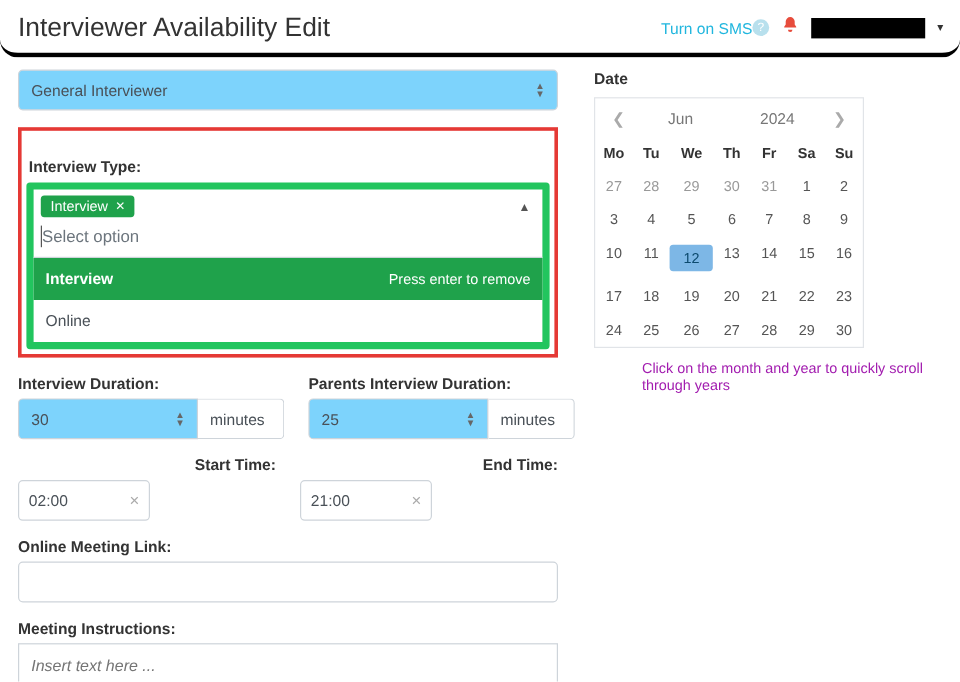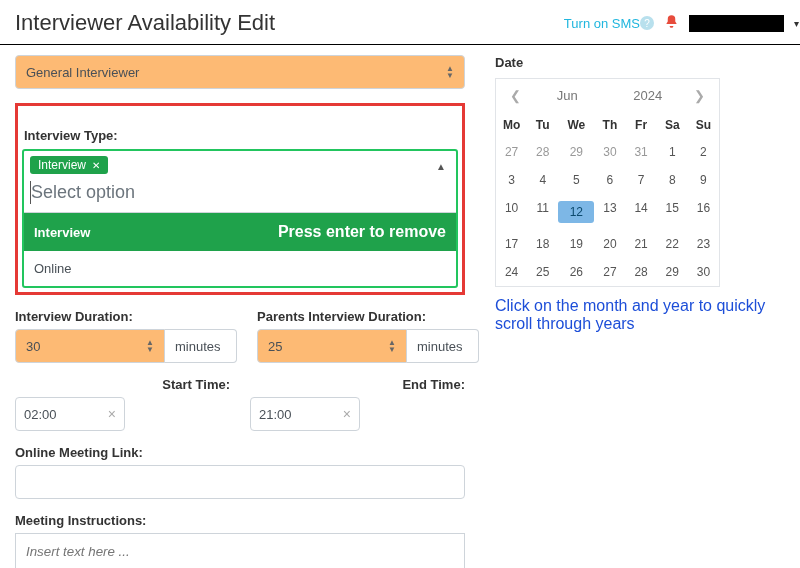--- a/index.html
+++ b/index.html
@@ -10,61 +10,62 @@
     color: #333;
     background: #fff;
     width: 800px;
     height: 568px;
     overflow: hidden;
   }
   .header {
     display: flex;
     align-items: center;
     justify-content: space-between;
-    padding: 10px 1px 8px 15px;
-    border-bottom: 1px solid #000000;
+    padding: 10px 14px 8px 15px;
+    border-bottom: 4px solid #000000;
+    border-radius: 15px;
   }
   .header h1 {
     font-size: 22px;
     font-weight: 400;
     margin: 0;
     color: #333;
   }
   .header-right { display: flex; align-items: center; gap: 10px; }
   .sms-link { color: #20b6de; font-size: 13px; text-decoration: none; display:flex; align-items:center; gap:0;}
   .sms-help { display:inline-flex; width:14px; height:14px; border-radius:50%; background:#b8e0ed; color:#fff; font-size:10px; align-items:center; justify-content:center;}
   .bell { color:#e74c3c; font-size:16px; }
   .user-block { width:95px; height:17px; background:#000; }
   .user-caret { font-size:10px; color:#333; }
   .layout { display:flex; padding: 10px 15px; gap: 30px;}
   .left { width: 450px; }
   .right { flex:1; }
   .label { font-weight:700; color:#333; margin-bottom:5px; display:block; }
   .row { margin-bottom:14px; }
   .select-display {
-    width:100%; background:#fdba74; border:1px solid #ced4da; border-radius:4px;
+    width:100%; background:#7dd3fc; border:1px solid #ced4da; border-radius:4px;
     padding:8px 10px; color:#495057; position:relative; height:34px; display:flex; align-items:center;
   }
   .select-display .caret {
     position:absolute; right:10px; top:50%; transform:translateY(-50%);
     display:flex; flex-direction:column; font-size:8px; line-height:7px; color:#666;
   }
   .red-frame { border:3px solid #e53935; padding:20px 4px 4px 4px; }
-  .multi-box { border:2px solid #22c55e; border-radius:3px; background:#fff; position:relative;}
+  .multi-box { border:6px solid #22c55e; border-radius:3px; background:#fff; position:relative;}
   .chips-row { padding:5px 6px; display:flex; align-items:center; gap:6px; position:relative;}
   .chip { background:#1fa24b; color:#fff; border-radius:3px; padding:2px 8px; font-size:12px; display:flex; align-items:center; gap:6px;}
   .chip-x { font-size:10px; }
   .up-caret { position:absolute; right:10px; top:10px; font-size:10px; color:#555;}
   .search-row { padding:2px 6px 8px 6px; }
-  .search-input { width:100%; border:none; outline:none; font-size:18px; color:#495057; padding:1px 0; border-left:1px solid #555;}
+  .search-input { width:100%; border:none; outline:none; font-size:14px; color:#495057; padding:1px 0; border-left:1px solid #555;}
   .search-input::placeholder { color:#6c757d; }
   .options-panel { border-top:1px solid #ced4da; }
   .opt { padding:10px 10px; color:#495057; display:flex; justify-content:space-between; align-items:center;}
   .opt.sel { background:#1fa24b; color:#fff; font-weight:600; }
-  .opt.sel .hint { font-weight:700; font-size:16px; }
+  .opt.sel .hint { font-weight:400; font-size:12px; }
   .two-col { display:flex; gap:20px; }
   .two-col > div { flex:1; }
   .combo { display:flex; }
   .combo .select-display { border-top-right-radius:0; border-bottom-right-radius:0; }
   .combo .unit { background:#fff; border:1px solid #ced4da; border-left:none; border-radius:0 4px 4px 0; padding:8px 10px; color:#495057; width:72px; display:flex; align-items:center; }
   .text-input {
     display:flex; align-items:center; justify-content:space-between;
     width:110px; height:34px; border:1px solid #ced4da; border-radius:4px; padding:0 8px; color:#495057;
   }
   .text-input .clear { color:#aaa; font-size:14px; }
@@ -76,21 +77,21 @@
   .right-label { font-weight:700; margin-bottom:8px; display:block;}
   .cal { border:1px solid #e1e4e8; width:225px; }
   .cal-head { display:flex; align-items:center; padding:9px 8px; color:#888;}
   .cal-head .arrow { color:#aaa; padding:0 6px; cursor:pointer;}
   .cal-head .spacer { flex:1; text-align:center; color:#777;}
   .cal-grid { display:grid; grid-template-columns:repeat(7,1fr); }
   .dow { text-align:center; font-weight:700; color:#333; padding:6px 0; font-size:12px;}
   .day { text-align:center; padding:7px 0; color:#999; font-size:12px; position:relative;}
   .day.cur { color:#555; }
   .day.sel span { display:inline-flex; width:36px; height:22px; background:#7db7e6; color:#0c4a6e; border-radius:3px; align-items:center; justify-content:center;}
-  .help-text { font-size:16px; color:#1d4ed8; margin-top:10px; }
+  .help-text { font-size:12px; color:#a21caf; margin-top:10px;margin-left:40px; }
 </style>
 </head>
 <body>
 
 <div class="header">
   <h1>Interviewer Availability Edit</h1>
   <div class="header-right">
     <a class="sms-link">
       <span>Turn on SMS</span>
       <span class="sms-help">?</span>

